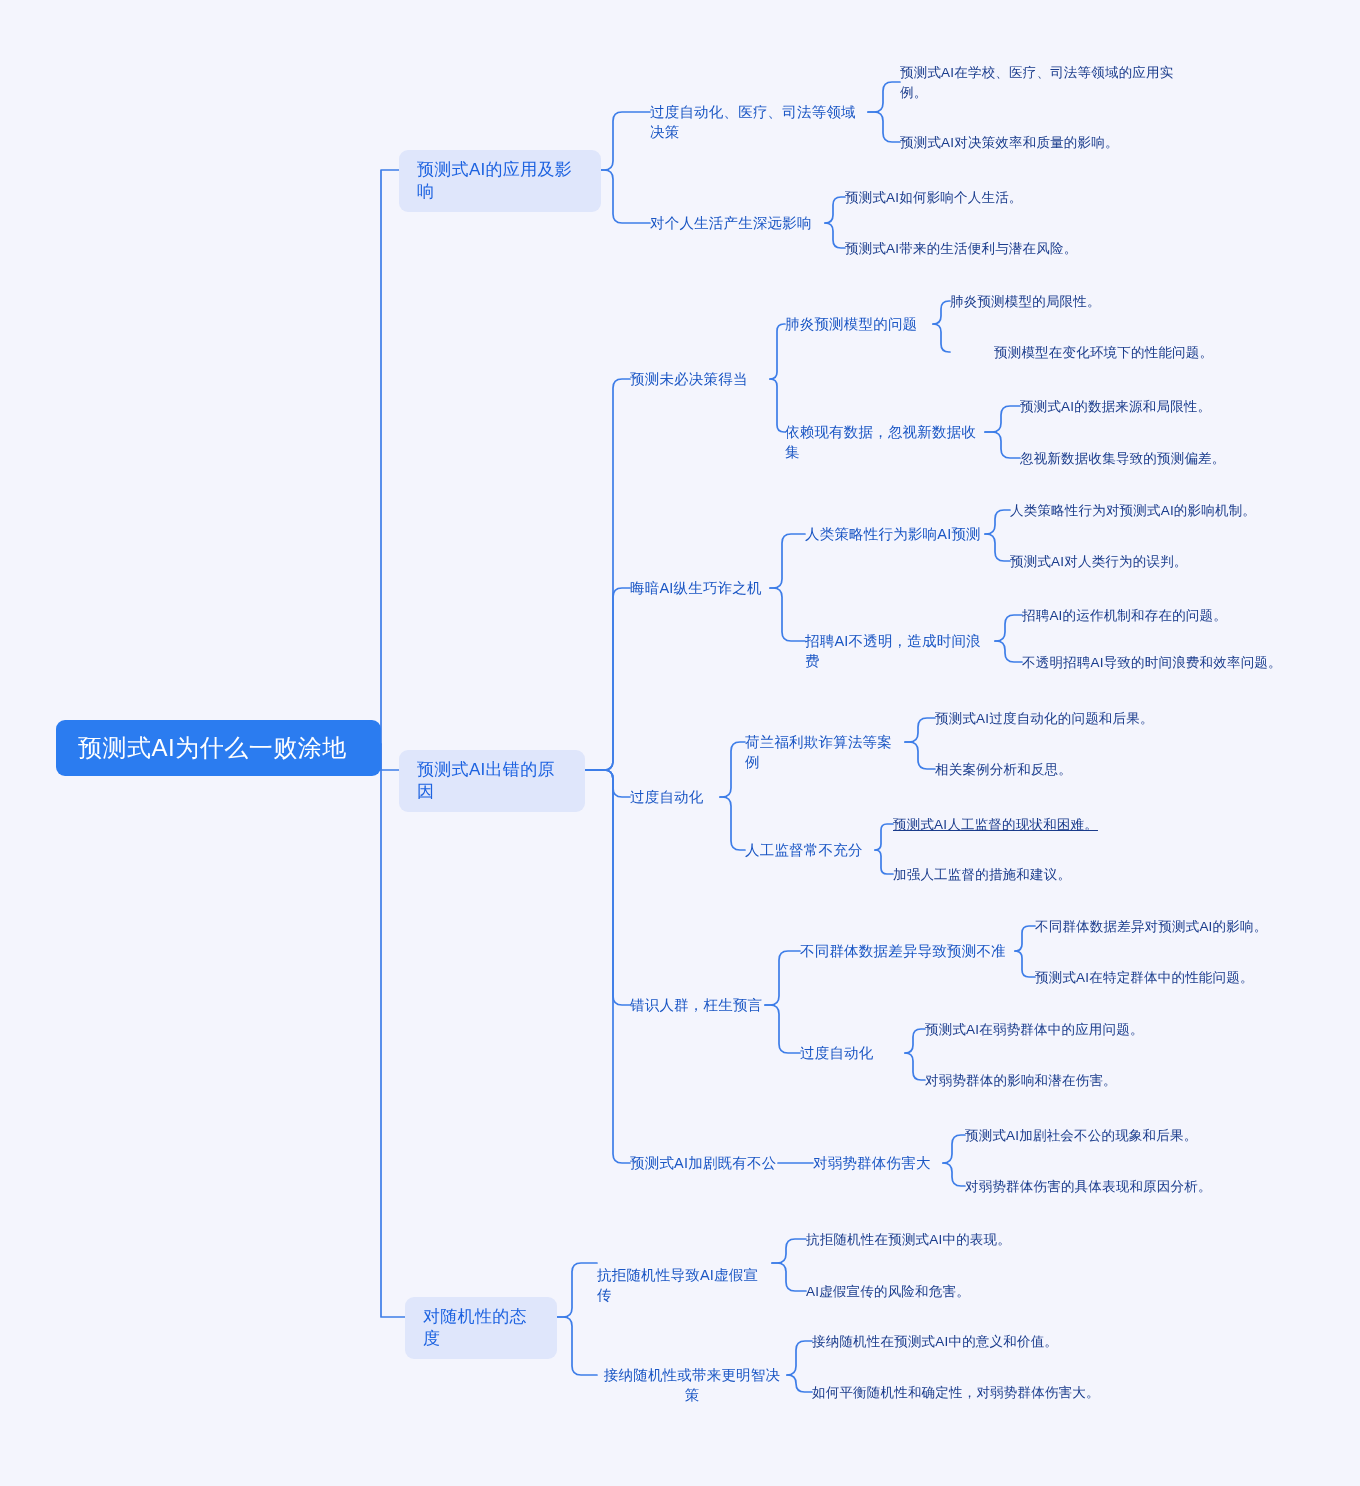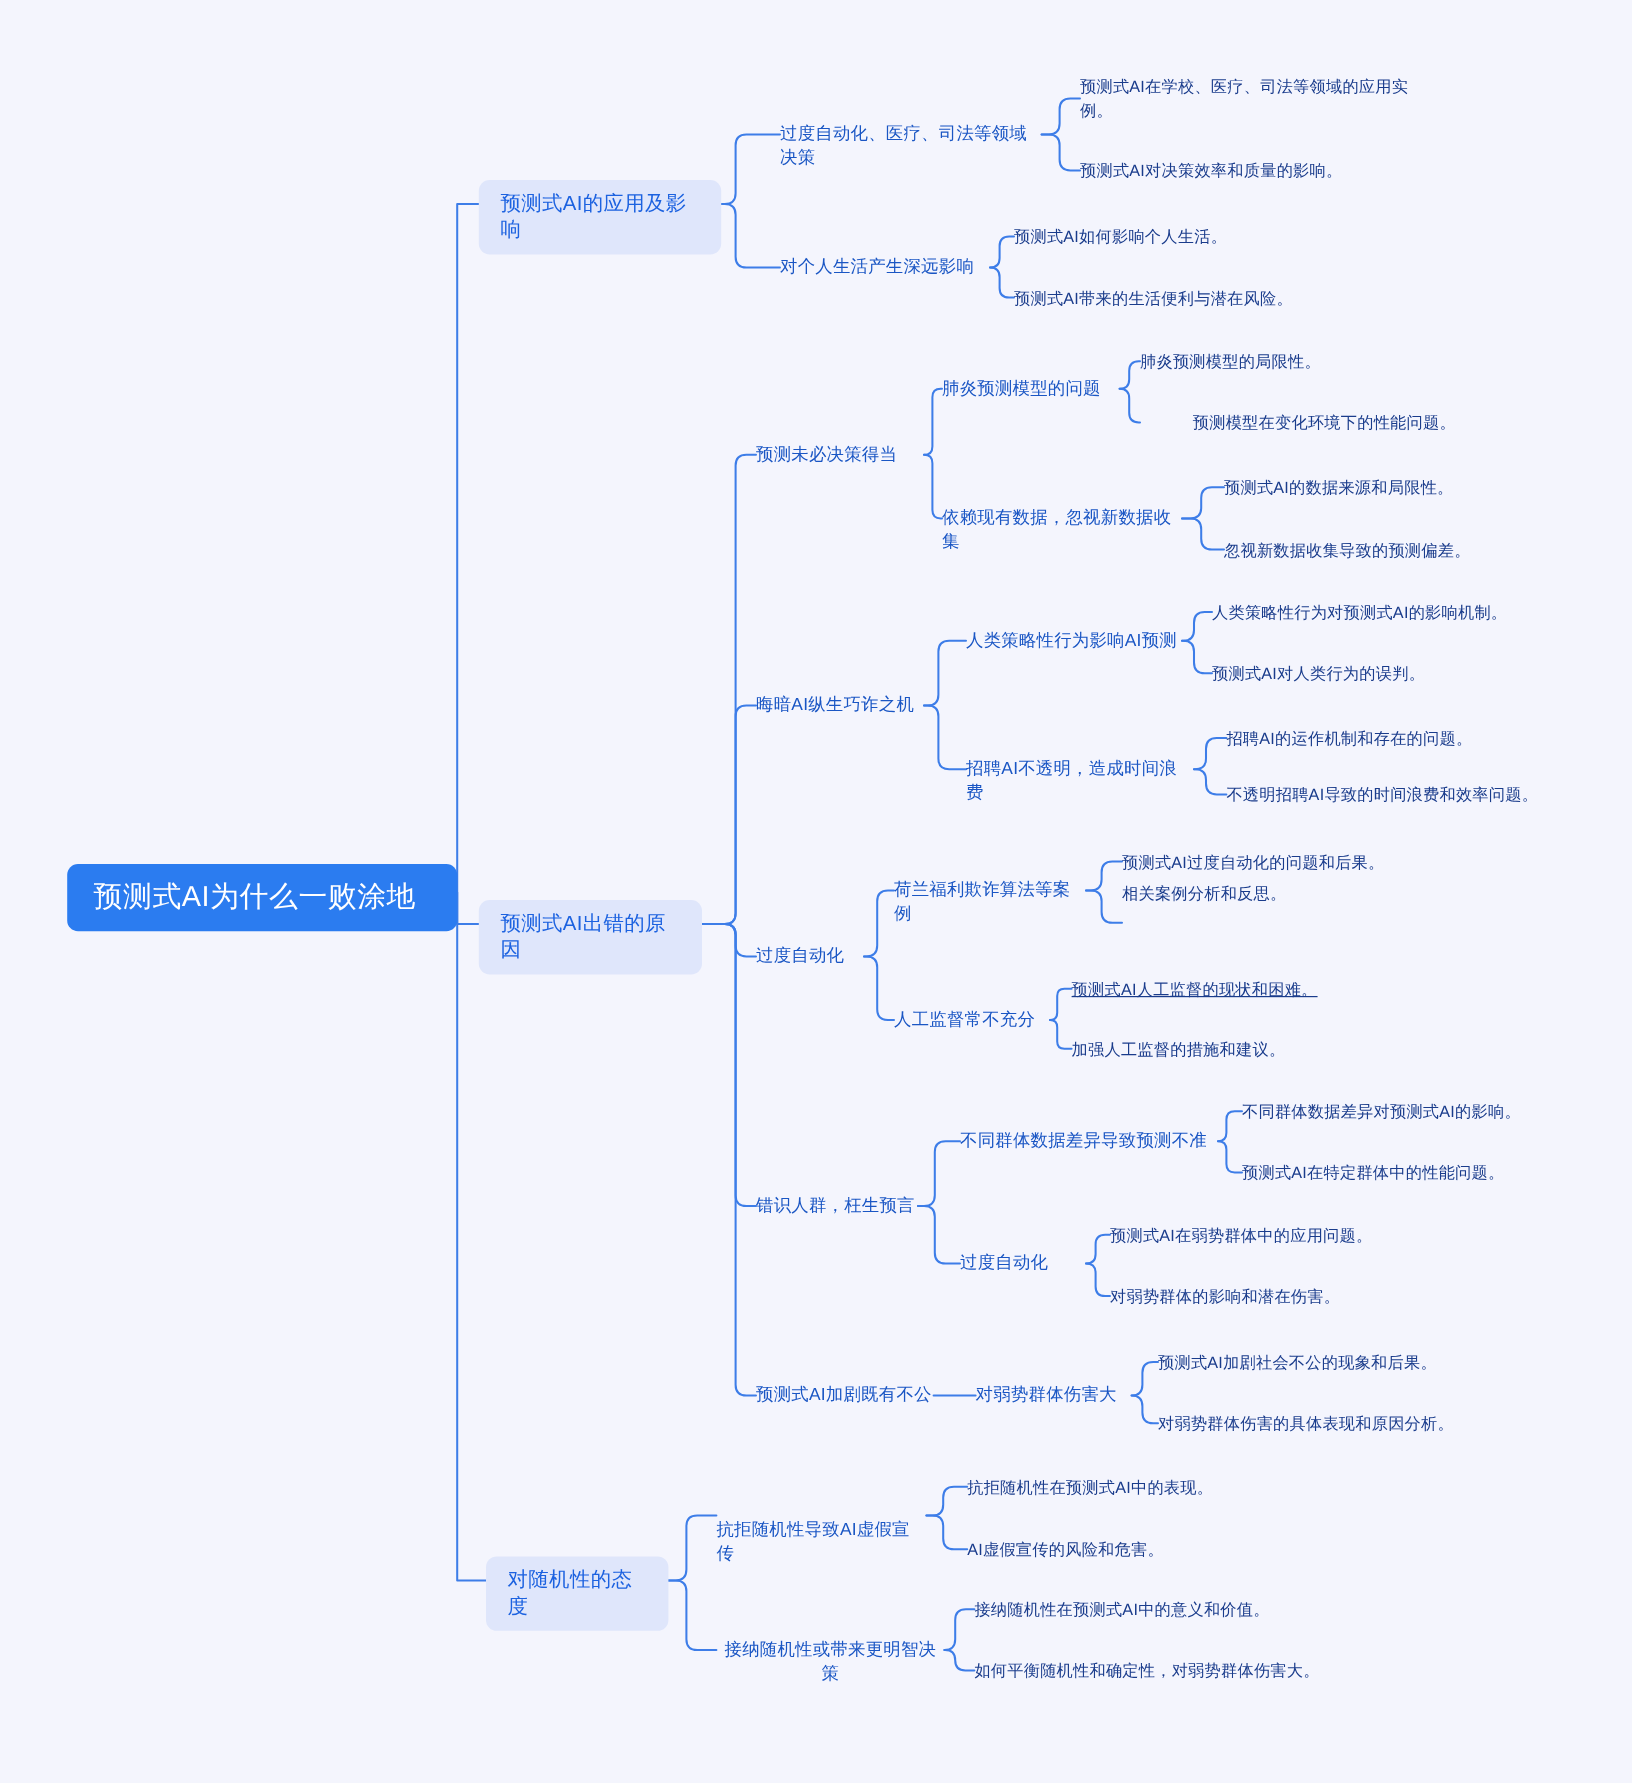--- a/index.html
+++ b/index.html
@@ -118,21 +118,21 @@
       <div class="node n-l3" id="b1c1" style="left:630px;top:577px;width:140px;">晦暗AI纵生巧诈之机</div>
       <div class="node n-l3" id="b1c1d0" style="left:805px;top:523px;width:180px;">人类策略性行为影响AI预测</div>
       <div class="node n-l4" id="b1c1d0g0" style="left:1010px;top:500px;width:300px;">人类策略性行为对预测式AI的影响机制。</div>
       <div class="node n-l4" id="b1c1d0g1" style="left:1010px;top:551px;width:300px;">预测式AI对人类行为的误判。</div>
       <div class="node n-l3" id="b1c1d1" style="left:805px;top:630px;width:190px;">招聘AI不透明，造成时间浪费</div>
       <div class="node n-l4" id="b1c1d1g0" style="left:1022px;top:605px;width:300px;">招聘AI的运作机制和存在的问题。</div>
       <div class="node n-l4" id="b1c1d1g1" style="left:1022px;top:652px;width:300px;">不透明招聘AI导致的时间浪费和效率问题。</div>
       <div class="node n-l3" id="b1c2" style="left:630px;top:786px;width:90px;">过度自动化</div>
       <div class="node n-l3" id="b1c2d0" style="left:745px;top:731px;width:160px;">荷兰福利欺诈算法等案例</div>
       <div class="node n-l4" id="b1c2d0g0" style="left:935px;top:708px;width:300px;">预测式AI过度自动化的问题和后果。</div>
-      <div class="node n-l4" id="b1c2d0g1" style="left:935px;top:734px;width:300px;">相关案例分析和反思。</div>
+      <div class="node n-l4" id="b1c2d0g1" style="left:935px;top:759px;width:300px;">相关案例分析和反思。</div>
       <div class="node n-l3" id="b1c2d1" style="left:745px;top:839px;width:130px;">人工监督常不充分</div>
       <div class="node n-l4" id="b1c2d1g0" style="left:893px;top:814px;width:300px;text-decoration:underline;">预测式AI人工监督的现状和困难。</div>
       <div class="node n-l4" id="b1c2d1g1" style="left:893px;top:864px;width:300px;">加强人工监督的措施和建议。</div>
       <div class="node n-l3" id="b1c3" style="left:630px;top:994px;width:135px;">错识人群，枉生预言</div>
       <div class="node n-l3" id="b1c3d0" style="left:800px;top:940px;width:215px;">不同群体数据差异导致预测不准</div>
       <div class="node n-l4" id="b1c3d0g0" style="left:1035px;top:916px;width:300px;">不同群体数据差异对预测式AI的影响。</div>
       <div class="node n-l4" id="b1c3d0g1" style="left:1035px;top:967px;width:300px;">预测式AI在特定群体中的性能问题。</div>
       <div class="node n-l3" id="b1c3d1" style="left:800px;top:1042px;width:105px;">过度自动化</div>
       <div class="node n-l4" id="b1c3d1g0" style="left:925px;top:1019px;width:300px;">预测式AI在弱势群体中的应用问题。</div>
       <div class="node n-l4" id="b1c3d1g1" style="left:925px;top:1070px;width:300px;">对弱势群体的影响和潜在伤害。</div>

